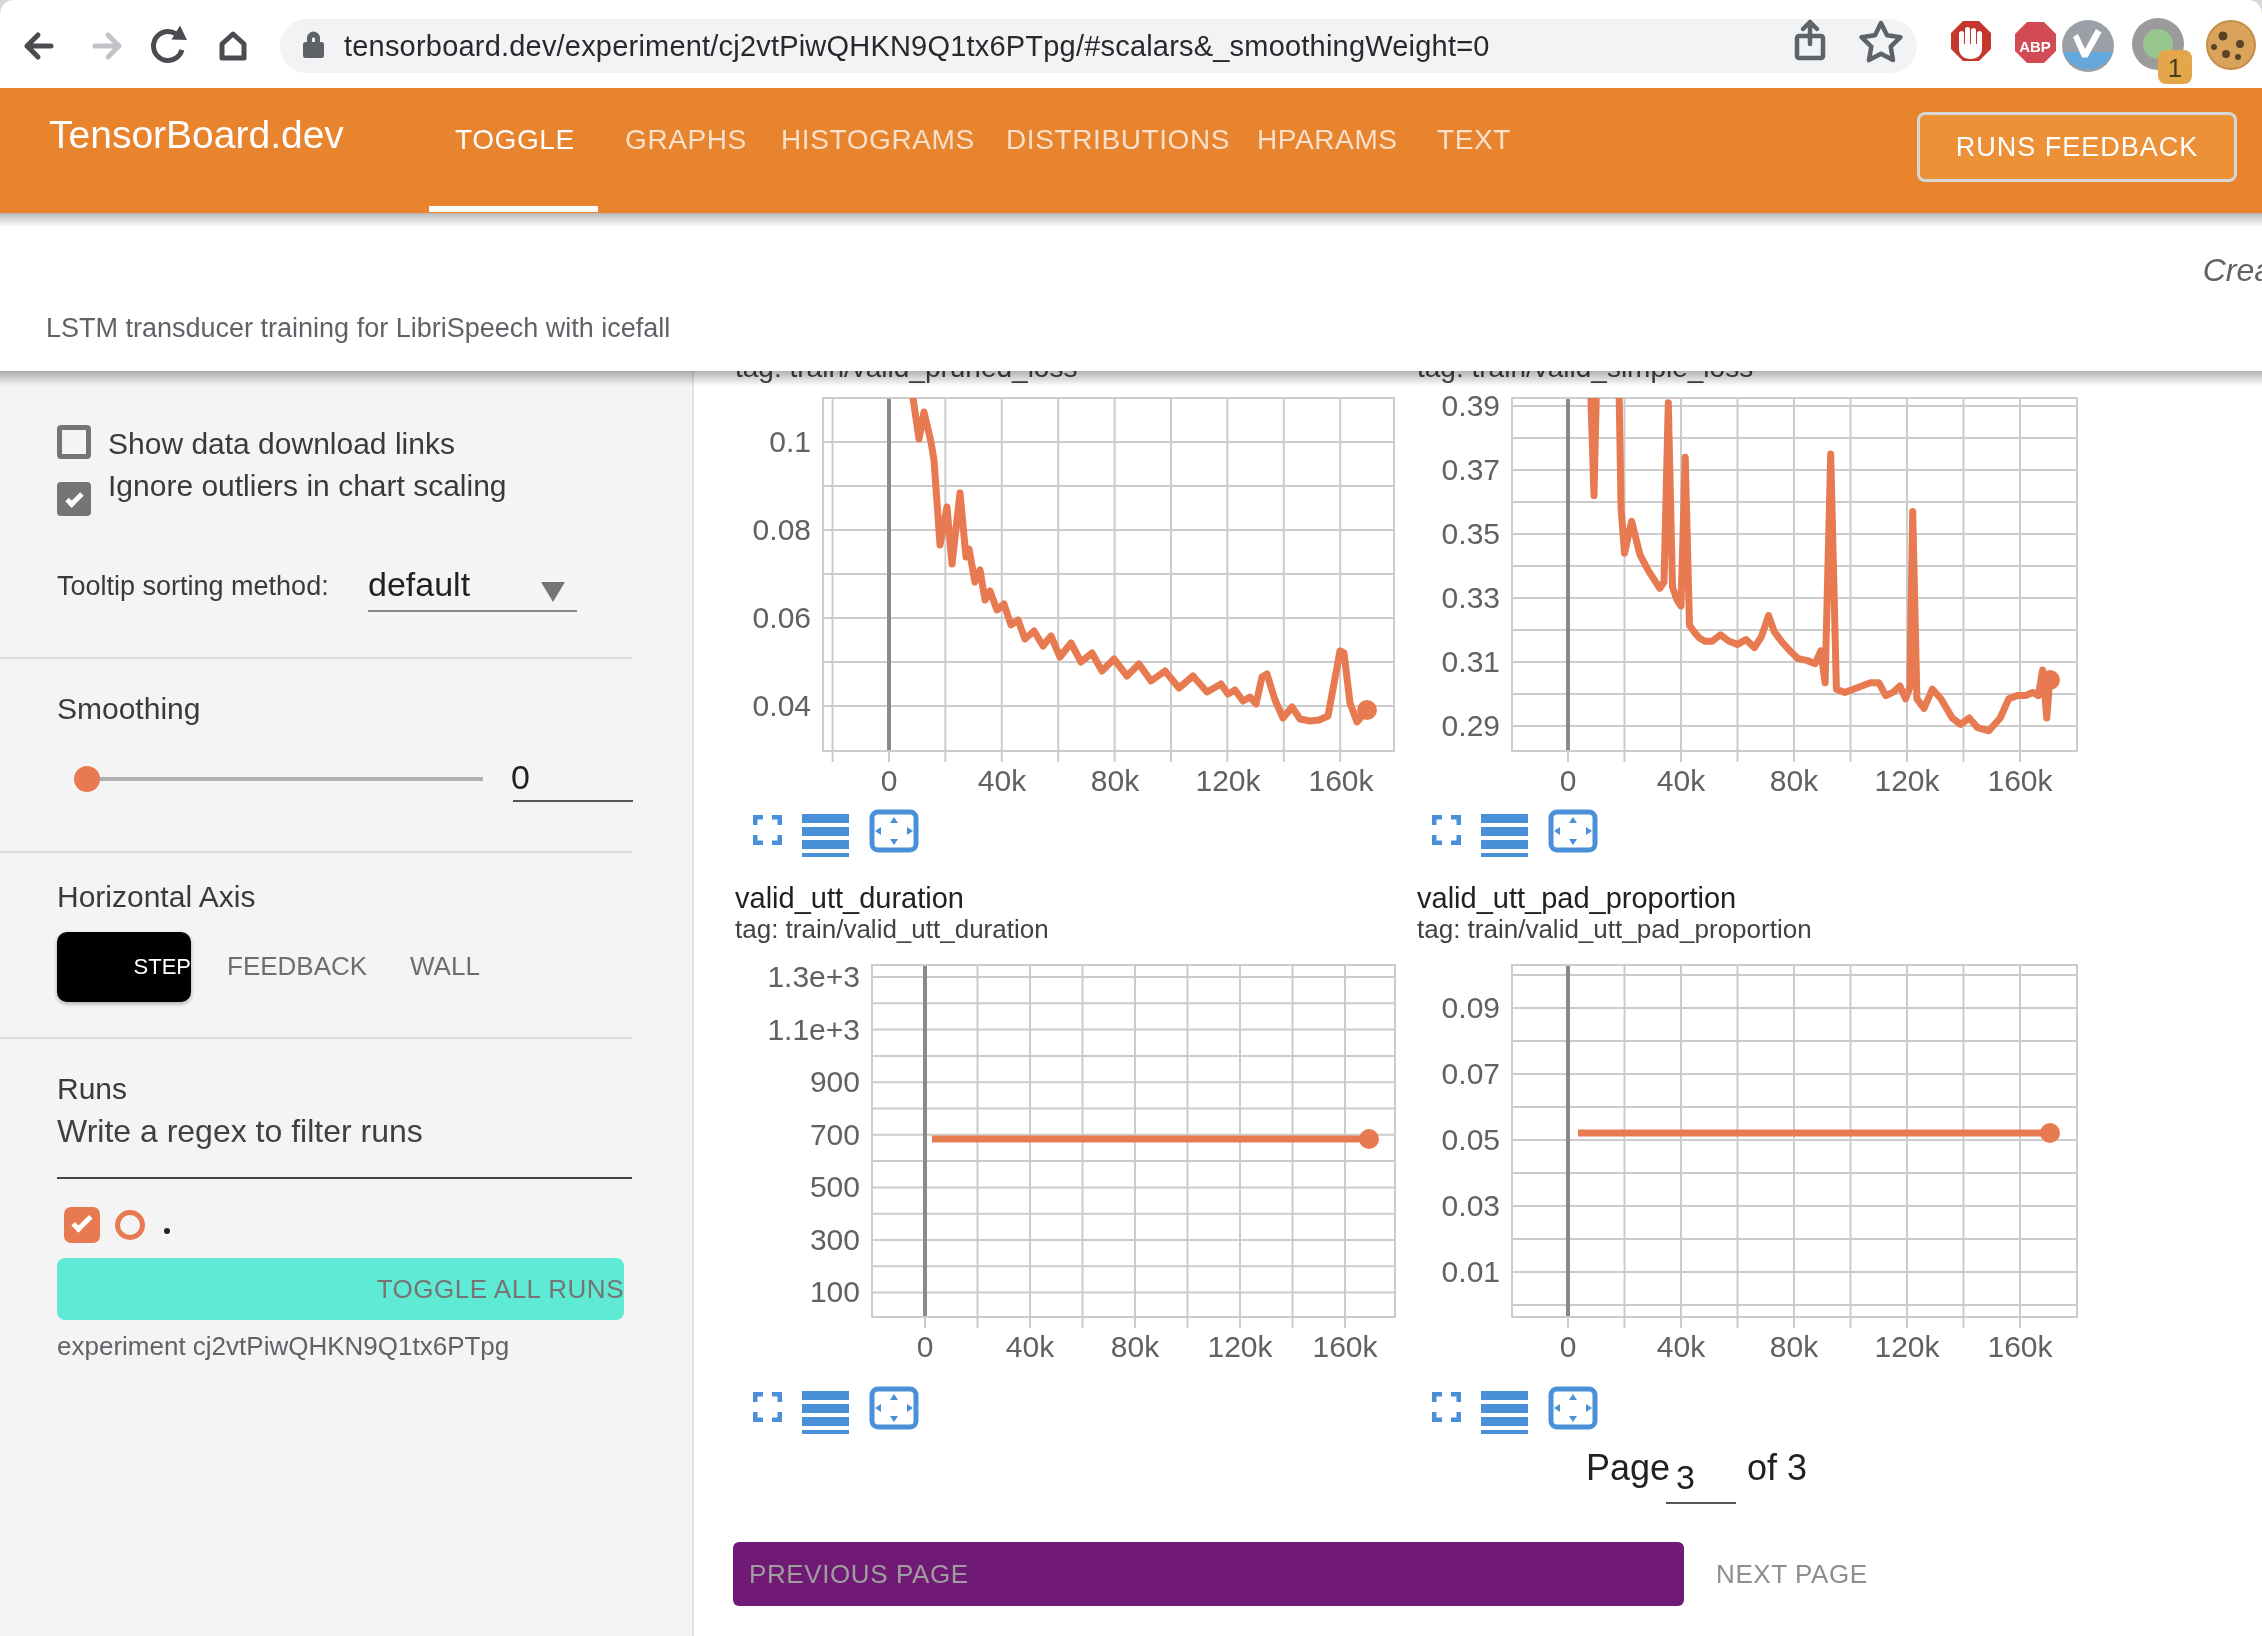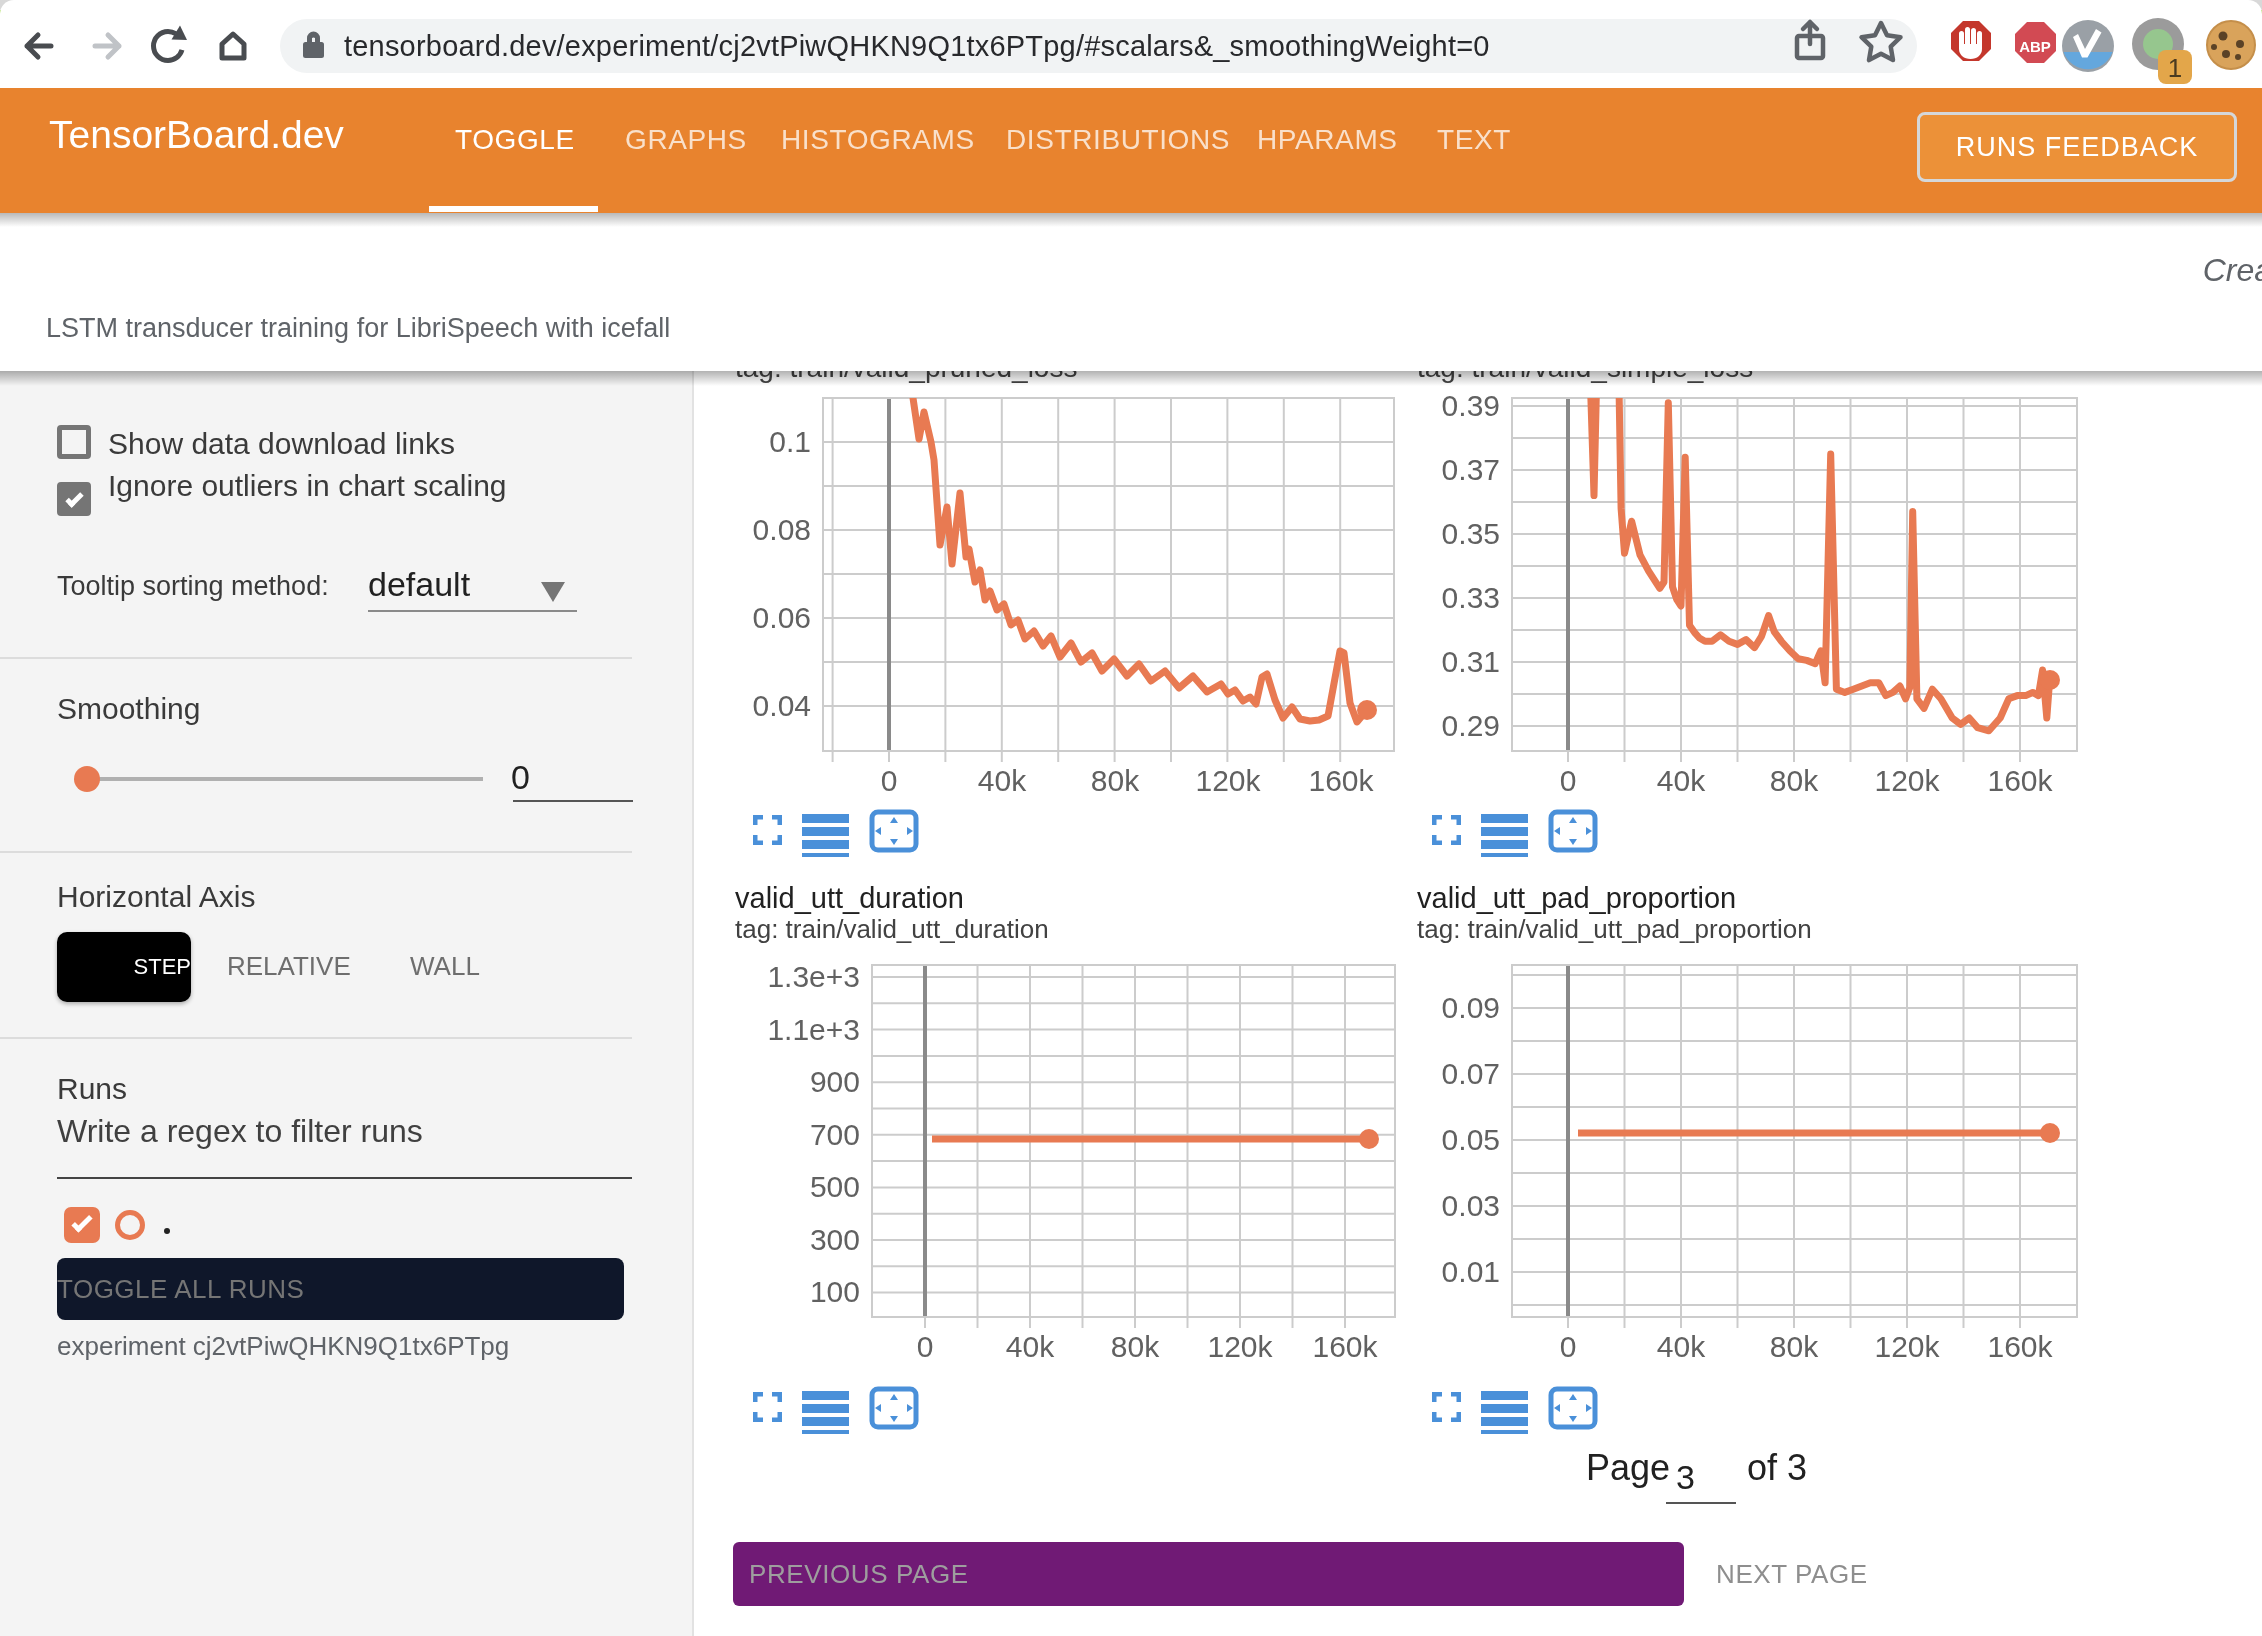--- a/index.html
+++ b/index.html
@@ -31,22 +31,22 @@
 #side{position:absolute;left:0;top:371px;width:694px;height:1265px;background:#f4f4f4;border-right:2px solid #e2e2e2}
 #side .lbl{position:absolute;font-size:30px;color:#3a3a3a}
 .cb{position:absolute;width:34px;height:34px;border:5px solid #757575;border-radius:4px}
 .cb.checked{background:#757575}
 .check{position:absolute;width:17px;height:9px;border-left:5px solid #fff;border-bottom:5px solid #fff;
  transform:rotate(-45deg)}
 .divider{position:absolute;left:0;width:632px;height:2px;background:#dcdcdc}
 #steptabs .seg{position:absolute;font-size:26px;color:#6e6e6e}
 #stepbtn{position:absolute;left:57px;top:561px;width:134px;height:70px;background:#000000;border-radius:10px;
  color:#fff;font-size:22px;text-align:right;line-height:70px;box-shadow:0 2px 4px rgba(0,0,0,0.3)}
-#toggleall{position:absolute;left:57px;top:887px;width:567px;height:62px;background:#0f172a;border-radius:8px;
- color:#757575;font-size:26px;letter-spacing:0.5px;text-align:left;line-height:62px}
+#toggleall{position:absolute;left:57px;top:887px;width:567px;height:62px;background:#5eead4;border-radius:8px;
+ color:#757575;font-size:26px;letter-spacing:0.5px;text-align:right;line-height:62px}
 
 #main{position:absolute;left:696px;top:371px;width:1566px;height:1265px;background:#fff}
 #prevbtn{position:absolute;left:733px;top:1542px;width:951px;height:64px;background:#701a75;border-radius:6px;
  color:#9e9e9e;font-size:26px;letter-spacing:0.6px;line-height:64px;padding-left:16px;z-index:5}
 #nextbtn{position:absolute;left:1716px;top:1542px;height:64px;color:#8e8e8e;font-size:26px;
  letter-spacing:0.6px;line-height:64px;z-index:5}
 </style></head>
 <body>
 <div id="page">
  <div id="chrome">
@@ -144,21 +144,21 @@
   <div class="divider" style="top:286px"></div>
   <div class="lbl" style="left:57px;top:321px">Smoothing</div>
   <div class="abs" style="left:87px;top:406px;width:396px;height:4px;background:#b0b0b0"></div>
   <div class="abs" style="left:74px;top:395px;width:26px;height:26px;border-radius:50%;background:#e87a52"></div>
   <div class="abs" style="left:511px;top:387px;font-size:34px;color:#212121">0</div>
   <div class="abs" style="left:513px;top:429px;width:120px;height:2px;background:#555"></div>
   <div class="divider" style="top:480px"></div>
   <div class="lbl" style="left:57px;top:509px">Horizontal Axis</div>
   <div id="stepbtn">STEP</div>
   <div id="steptabs">
-   <div class="seg" style="left:227px;top:580px">RELATIVE</div>
+   <div class="seg" style="left:227px;top:580px">FEEDBACK</div>
    <div class="seg" style="left:410px;top:580px">WALL</div>
   </div>
   <div class="divider" style="top:666px"></div>
   <div class="lbl" style="left:57px;top:701px">Runs</div>
   <div class="abs" style="left:57px;top:742px;font-size:32px;color:#404040">Write a regex to filter runs</div>
   <div class="abs" style="left:57px;top:806px;width:575px;height:2px;background:#444"></div>
   <div class="abs" style="left:64px;top:836px;width:36px;height:36px;background:#e87a52;border-radius:7px"></div>
   <div class="check" style="left:72px;top:846px;position:absolute;width:20px;height:10px;border-width:5px"></div>
   <div class="abs" style="left:115px;top:839px;width:30px;height:30px;border:5px solid #e87a52;border-radius:50%;box-sizing:border-box"></div>
   <div class="abs" style="left:164px;top:857px;width:6px;height:6px;border-radius:50%;background:#222"></div>

